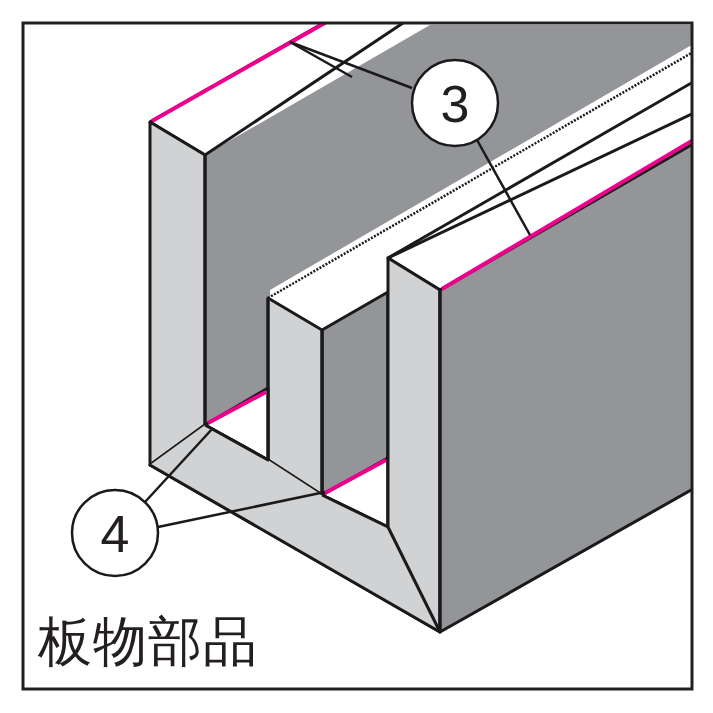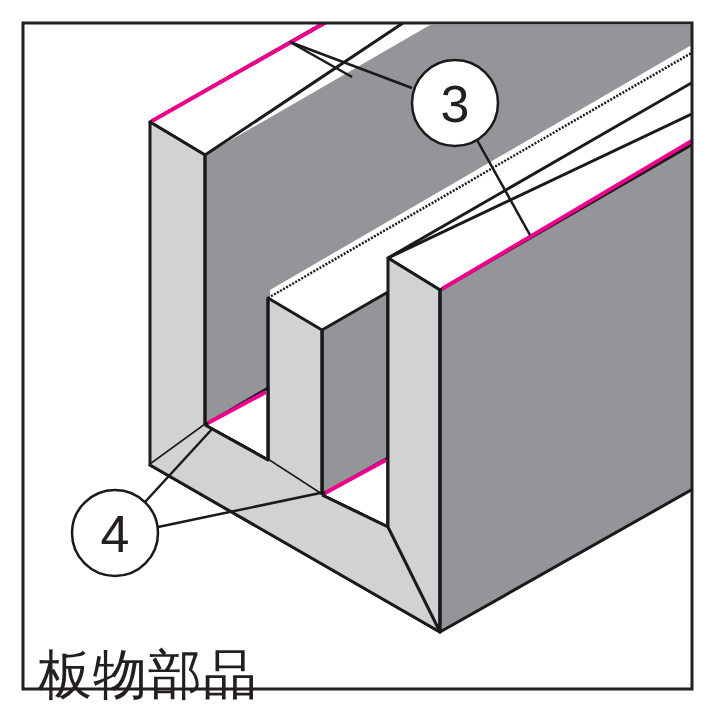--- a/index.html
+++ b/index.html
@@ -1,21 +1,21 @@
 <!DOCTYPE html>
 <html><head>
 <meta charset="utf-8">
 <style>
   html, body { margin: 0; padding: 0; background: #ffffff; }
   body { width: 713px; height: 713px; position: relative; overflow: hidden; }
   #stage { position: absolute; left: 0; top: 0; width: 713px; height: 713px; }
   .caption {
     position: absolute; left: 38px; top: 612px;
-    font-family: Liberation Sans, sans-serif; font-size: 54px; color: #231f20;
-    letter-spacing: 1px; line-height: 60px; white-space: nowrap; margin-top: 32px;
+    font-family: Liberation Serif, serif; font-size: 54px; color: #231f20;
+    letter-spacing: 1px; line-height: 60px; white-space: nowrap;
   }
   .callout-num {
     font-family: "Liberation Sans", sans-serif; font-size: 52px; fill: #231f20;
   }
 </style>
 </head>
 <body>
 
 <div id="stage">
   <svg width="713" height="713" viewBox="0 0 713 713" xmlns="http://www.w3.org/2000/svg">

